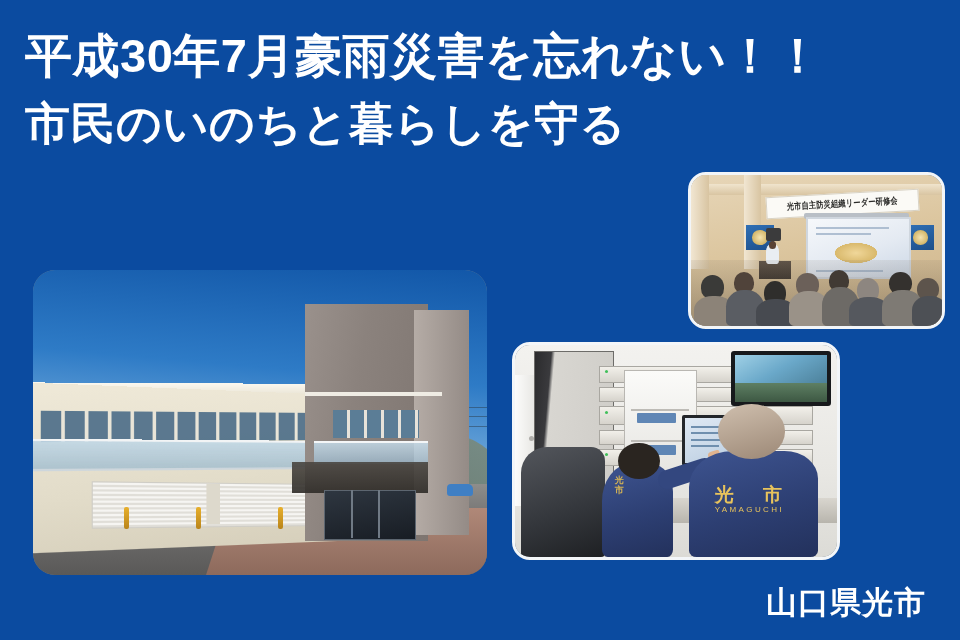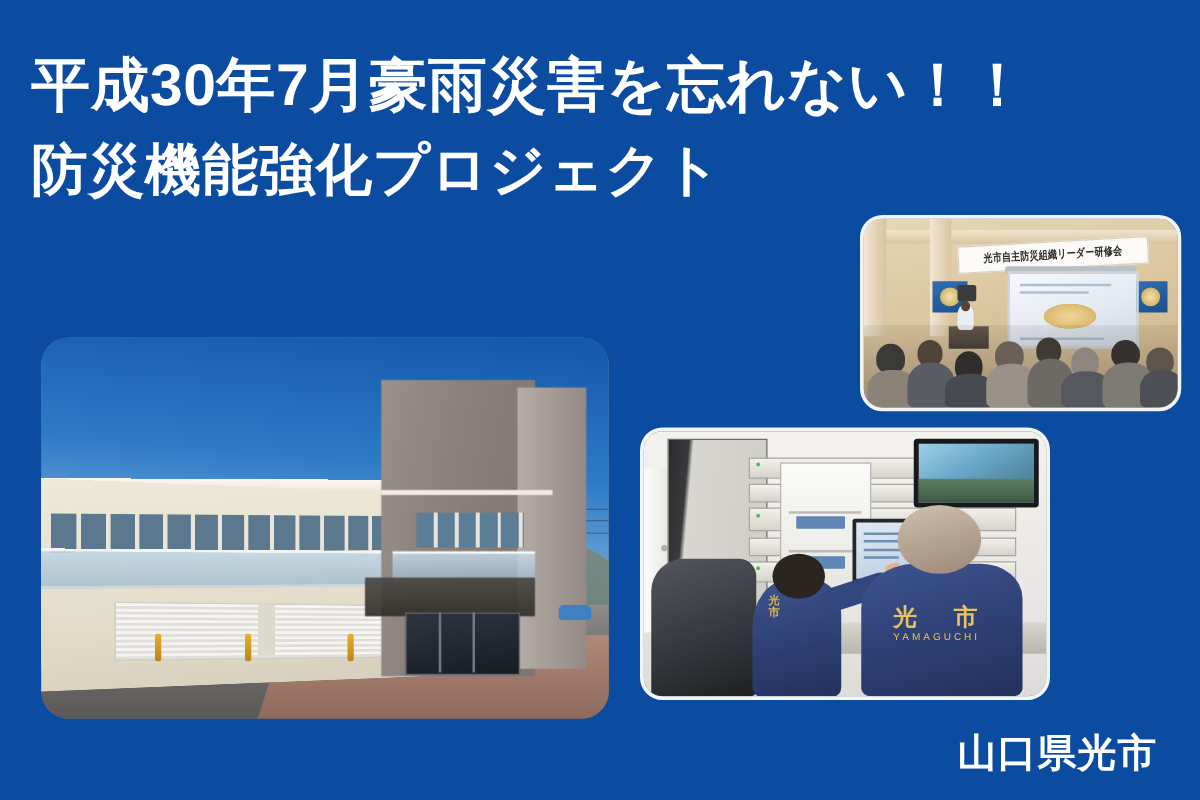--- a/index.html
+++ b/index.html
@@ -19,21 +19,20 @@
     background: #0B4BA0;
     overflow: hidden;
   }
 
   
   .title-block {
     position: absolute;
     left: 25px;
     top: 22px;
     width: 910px;
-    margin-top: 12px;
   }
   .title-line {
     color: #ffffff;
     font-weight: bold;
     font-size: 47px;
     line-height: 1.46;
     letter-spacing: 0.5px;
     white-space: nowrap;
   }
   .title-line.l2,
@@ -528,21 +527,21 @@
     background: #b0aeaa;
   }
 </style>
 </head>
 <body>
 
 <div id="poster">
 
   <div class="title-block">
     <div class="title-line l1">平成30年7月豪雨災害を忘れない！！</div>
-    <div class="title-line l3">防災機能強化プロジェクト</div>
+    <div class="title-line l2">市民のいのちと暮らしを守る</div>
   </div>
 
   <div class="photo" id="photo-building">
     <div class="scene">
       <div class="sky"></div>
       <div class="hill-left"></div>
       <div class="hill-right"></div>
       <div class="wire" style="top:45%;"></div>
       <div class="wire" style="top:48%;"></div>
       <div class="wire" style="top:51%;"></div>

